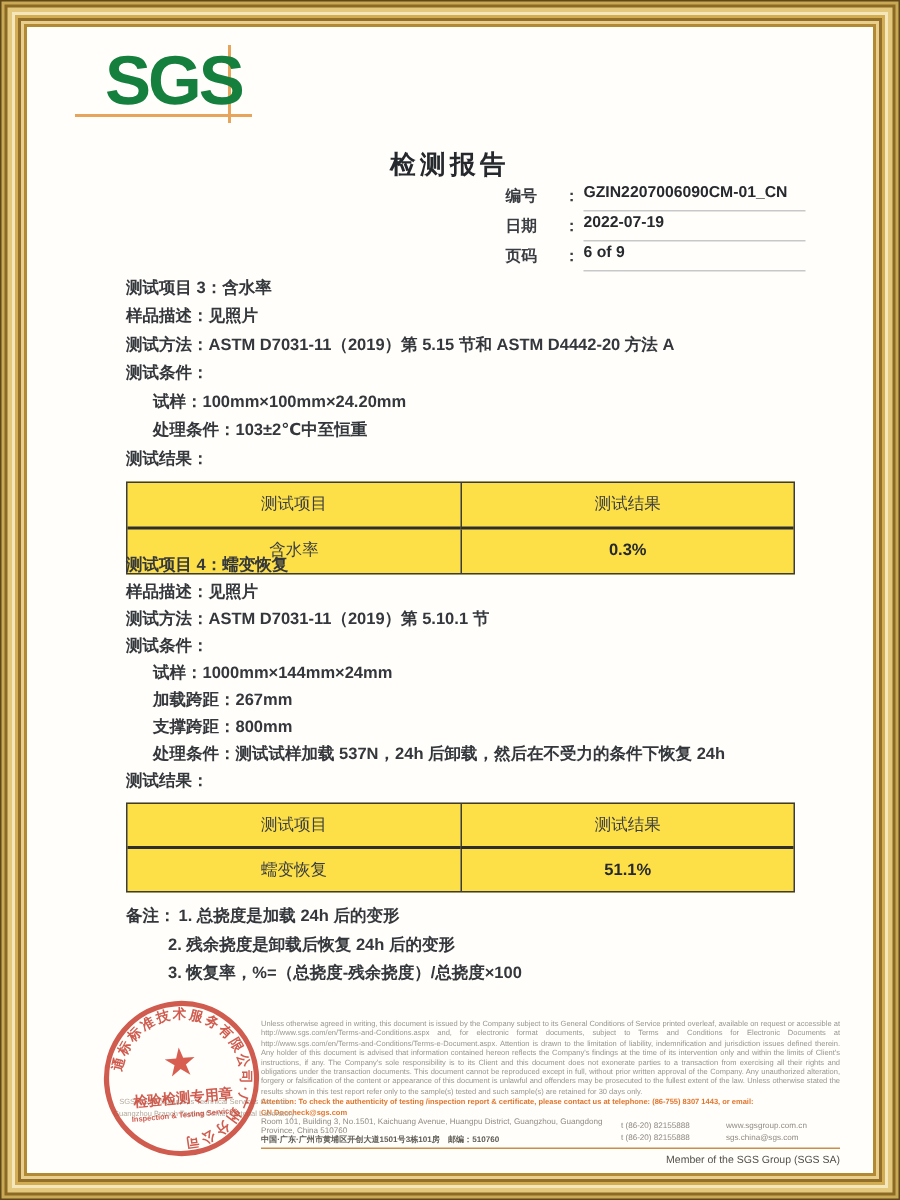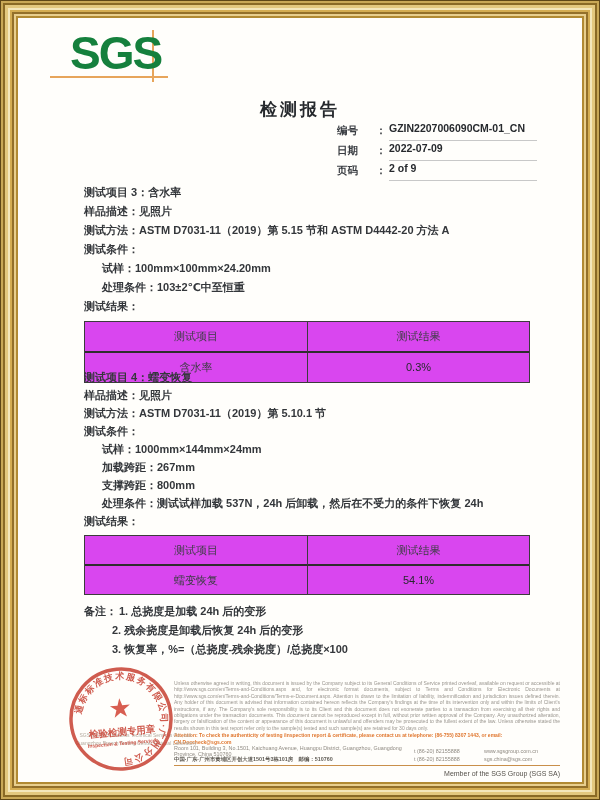--- a/index.html
+++ b/index.html
@@ -41,28 +41,28 @@
   .meta-label{width:36px;font-weight:700;color:#3a3d42;}
   .meta-colon{width:16px;font-weight:700;text-align:center;color:#3a3d42;}
   .meta-value{flex:1;font-weight:700;color:#26292d;border-bottom:1px solid #c8c8c8;height:18px;}
   
   .sec{position:absolute;left:84px;width:446px;font-size:11px;font-weight:600;color:#34373b;}
   .sec1{top:183px;line-height:19px;}
   .sec2{top:368px;line-height:18px;}
   .indent{margin-left:18px;}
   .rtable{
     display:grid;grid-template-columns:1fr 1fr;
-    border:1px solid #3c3c3c;margin:5px 0 7px 0;background:#d946ef;
+    border:1px solid #3c3c3c;margin:5px 0 7px 0;background:#fde047;
   }
   .rtable .cell{
     text-align:center;padding:5px 2px;font-weight:500;color:#3a3d41;
   }
   .rtable .cell.c2{border-left:1px solid #3c3c3c;}
   .rtable .cell.head{border-bottom:2px solid #2e2e2e;}
-  .rtable .cell.val{font-weight:400;color:#26292d;}
+  .rtable .cell.val{font-weight:700;color:#26292d;}
   .notes{margin-top:4px;line-height:19px;}
   .note-first{display:flex;align-items:center;}
   .note-first .nlabel{margin-right:2px;}
   .note{margin-left:28px;}
   
   .footer{position:absolute;left:62px;top:664px;width:498px;height:114px;z-index:3;}
   .stamp{position:absolute;left:4px;top:0px;width:110px;height:110px;z-index:4;opacity:.88;transform:rotate(-5deg);}
   .company-lines{
     position:absolute;left:6px;top:68px;width:136px;z-index:2;
     font-size:5px;line-height:1.5;color:#b3aa9e;text-align:center;
@@ -94,26 +94,26 @@
 <div class="title">检测报告</div>
 <div class="meta">
   <div class="meta-row">
     <span class="meta-label">编号</span>
     <span class="meta-colon">：</span>
     <span class="meta-value">GZIN2207006090CM-01_CN</span>
   </div>
   <div class="meta-row">
     <span class="meta-label">日期</span>
     <span class="meta-colon">：</span>
-    <span class="meta-value">2022-07-09</span>
+    <span class="meta-value">2022-07-19</span>
   </div>
   <div class="meta-row">
     <span class="meta-label">页码</span>
     <span class="meta-colon">：</span>
-    <span class="meta-value">2 of 9</span>
+    <span class="meta-value">6 of 9</span>
   </div>
 </div>
 
 <div class="sec sec1">
   <div>测试项目 3：含水率</div>
   <div>样品描述：见照片</div>
   <div>测试方法：ASTM D7031-11（2019）第 5.15 节和 ASTM D4442-20 方法 A</div>
   <div>测试条件：</div>
   <div class="indent">试样：100mm×100mm×24.20mm</div>
   <div class="indent">处理条件：103±2℃中至恒重</div>
@@ -133,21 +133,21 @@
   <div>测试条件：</div>
   <div class="indent">试样：1000mm×144mm×24mm</div>
   <div class="indent">加载跨距：267mm</div>
   <div class="indent">支撑跨距：800mm</div>
   <div class="indent">处理条件：测试试样加载 537N，24h 后卸载，然后在不受力的条件下恢复 24h</div>
   <div>测试结果：</div>
   <div class="rtable">
     <div class="cell head">测试项目</div>
     <div class="cell head c2">测试结果</div>
     <div class="cell">蠕变恢复</div>
-    <div class="cell c2 val">54.1%</div>
+    <div class="cell c2 val">51.1%</div>
   </div>
   <div class="notes">
     <div class="note-first">
       <span class="nlabel">备注：</span>
       <span>1. 总挠度是加载 24h 后的变形</span>
     </div>
     <div class="note">2. 残余挠度是卸载后恢复 24h 后的变形</div>
     <div class="note">3. 恢复率，%=（总挠度-残余挠度）/总挠度×100</div>
   </div>
 </div>

